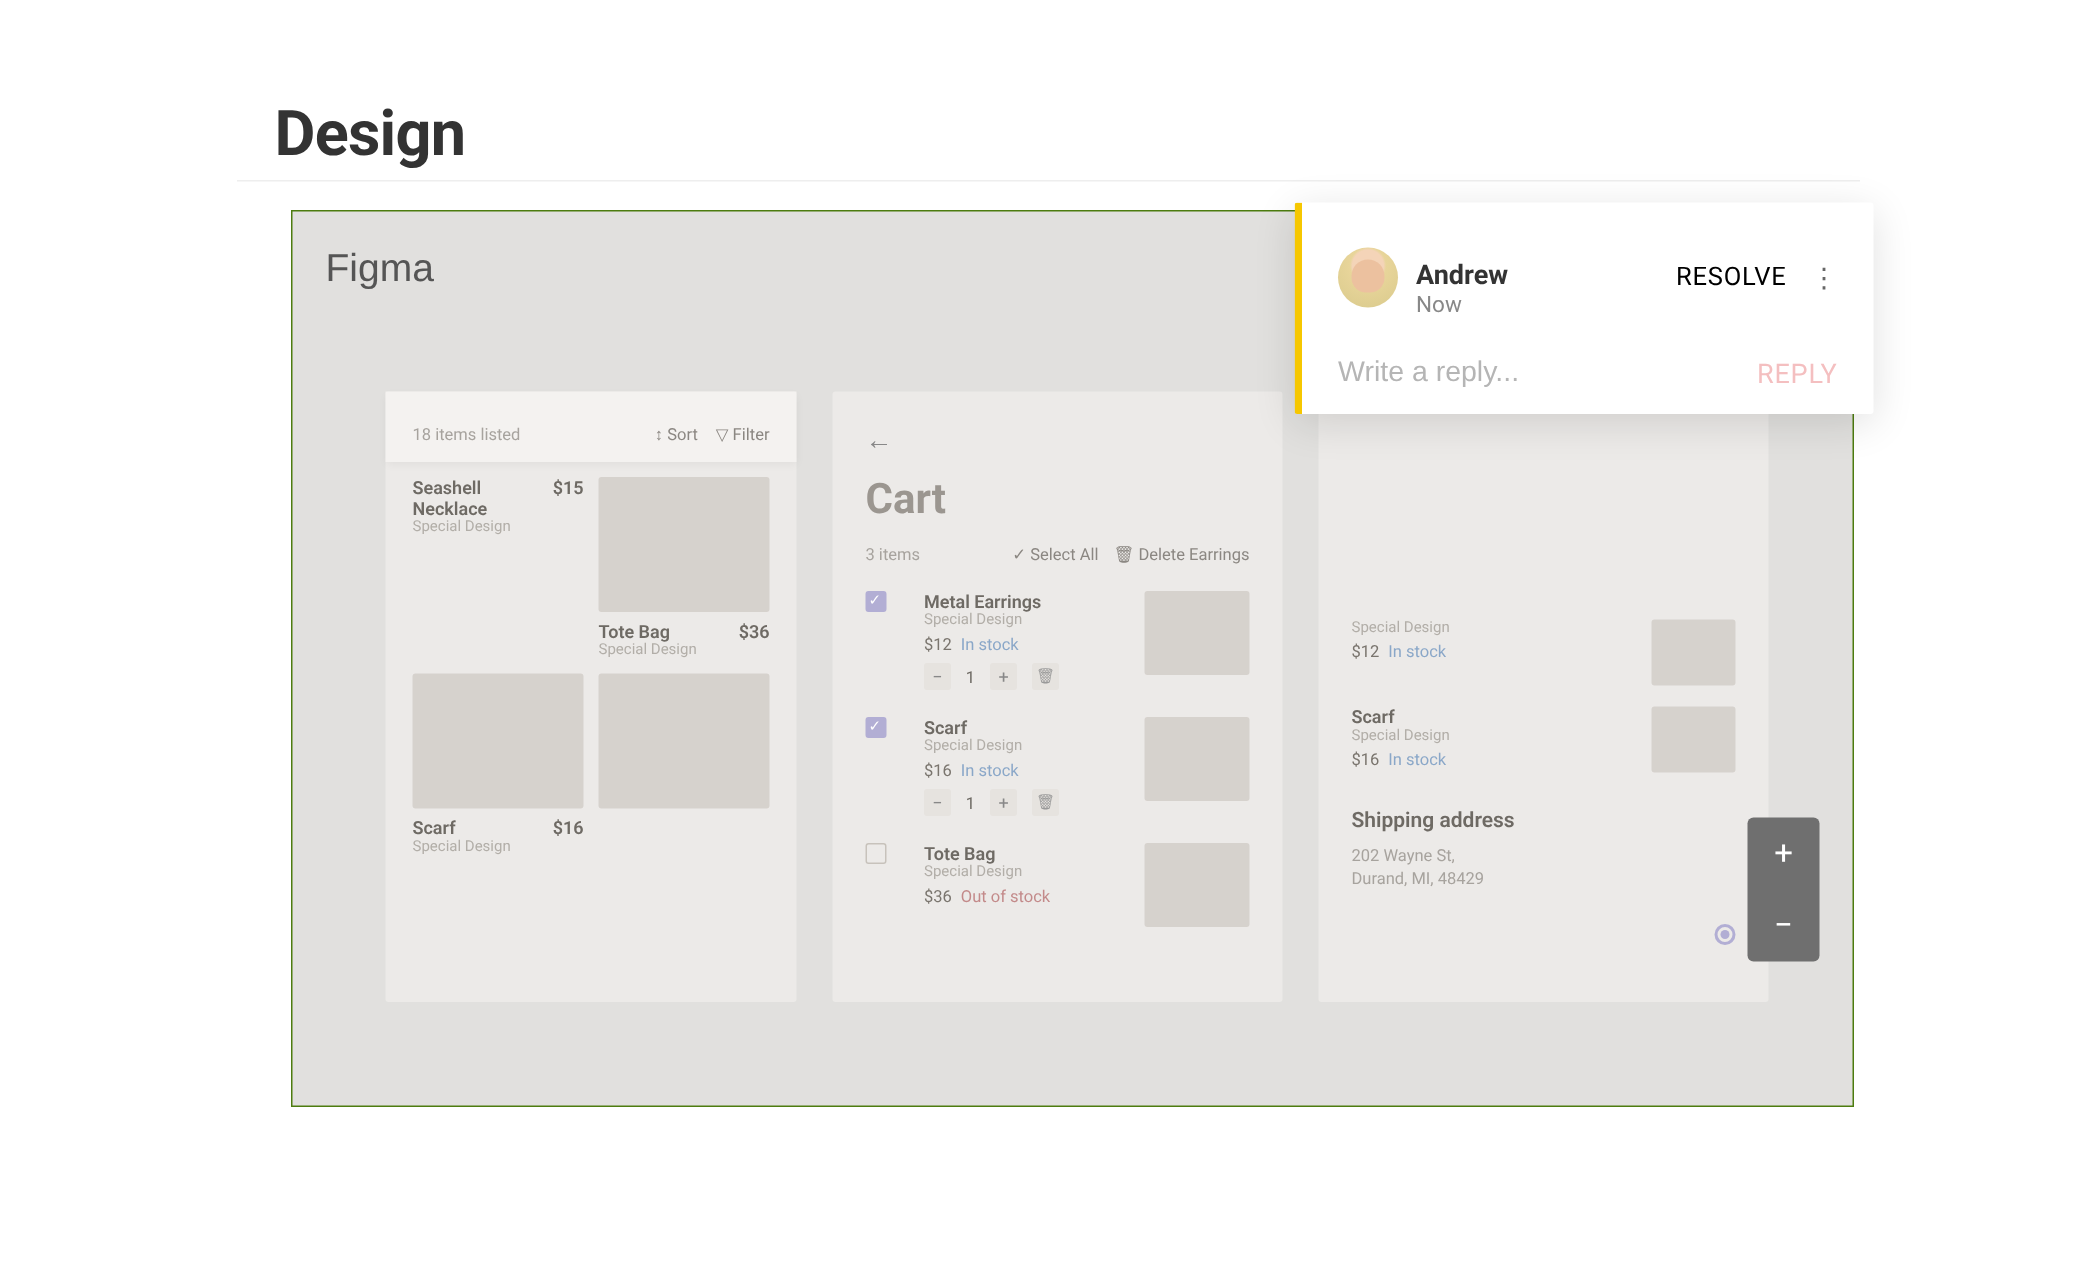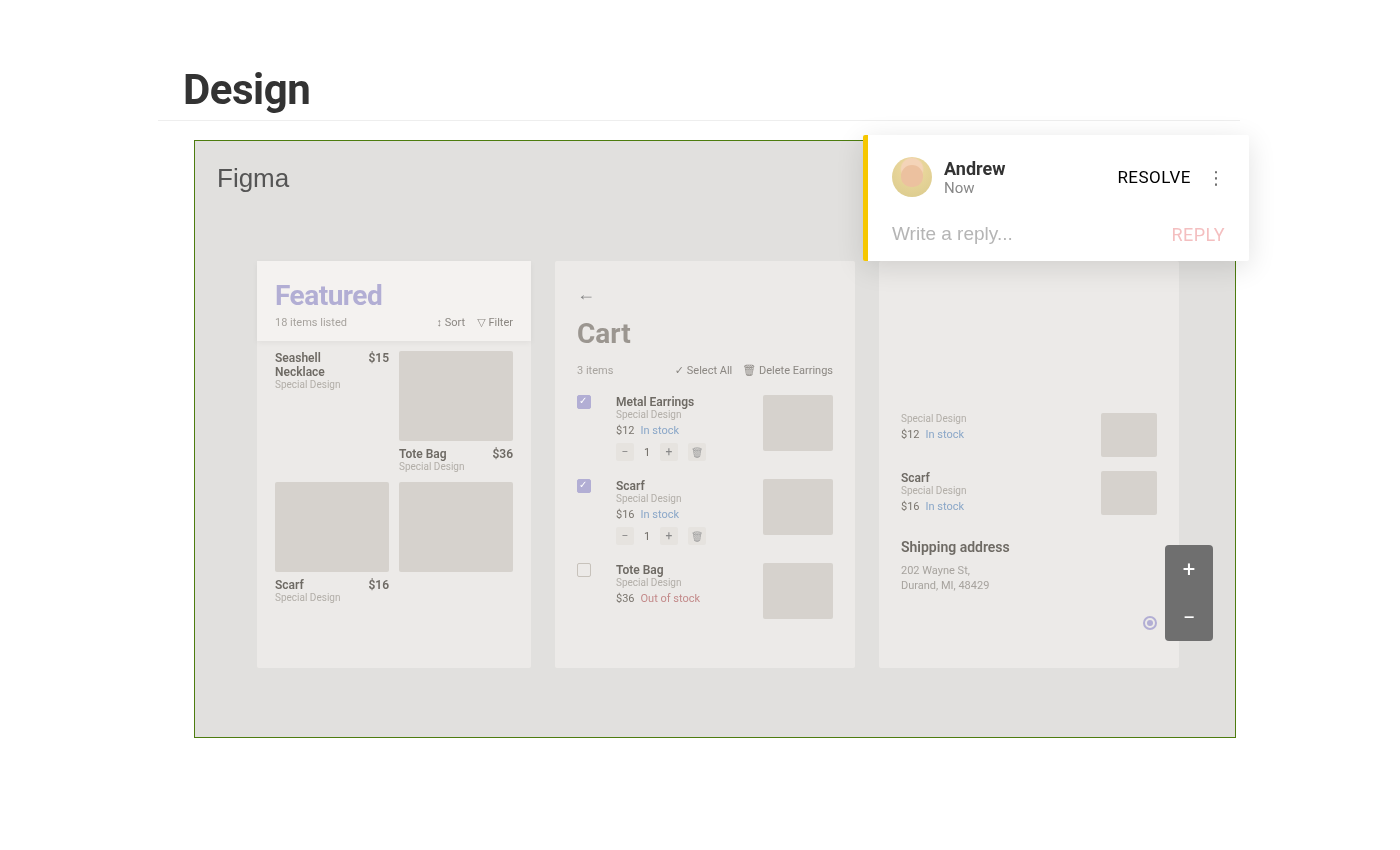--- a/index.html
+++ b/index.html
@@ -199,21 +199,21 @@
   padding: 22px 24px 16px 24px;
   z-index: 50;
 }
 .comment-head { display:flex; align-items:center; justify-content:space-between; }
 .comment-user { display:flex; align-items:center; gap:12px; }
 .avatar {
   width:40px; height:40px; border-radius:50%; background: radial-gradient(circle at 50% 30%, #f4d4b8 30%, #e8d59a 35%, #d9ca8c 100%);
   position:relative; overflow:hidden;
 }
 .avatar::after { content:""; position:absolute; left:9px; top:8px; width:22px; height:22px; background:#ecc19f; border-radius:50% 50% 45% 45%; }
-.comment-user .nm { font-weight:700; font-size:18px; color:#333; }
+.comment-user .nm { font-weight:700; font-size:18px; color:#333;margin-top:16px; }
 .comment-user .tm { font-size:15px; color:#888; }
 .comment-actions { display:flex; align-items:center; gap:16px; }
 .resolve { font-size:17px; color:#000000; letter-spacing:0.5px; cursor:pointer;}
 .dots { font-size:18px; color:#666; cursor:pointer;}
 .comment-body {
   margin-top: 20px;
   font-size: 19px;
   line-height: 1.6;
   color: #333;
 }
@@ -236,21 +236,20 @@
 <body>
 
 <h1 class="page-title">Design</h1>
 <div class="hr"></div>
 
 <div class="figma-card">
   <div class="figma-label">Figma</div>
 
   <div class="featured">
     <div class="featured-header">
-      <div class="featured-title">Featured</div>
       <div class="featured-sub">
         <span>18 items listed</span>
         <span class="featured-actions">
           <span>↕ <span>Sort</span></span>
           <span>▽ <span>Filter</span></span>
         </span>
       </div>
     </div>
     <div class="featured-grid">
       <div class="prod">

